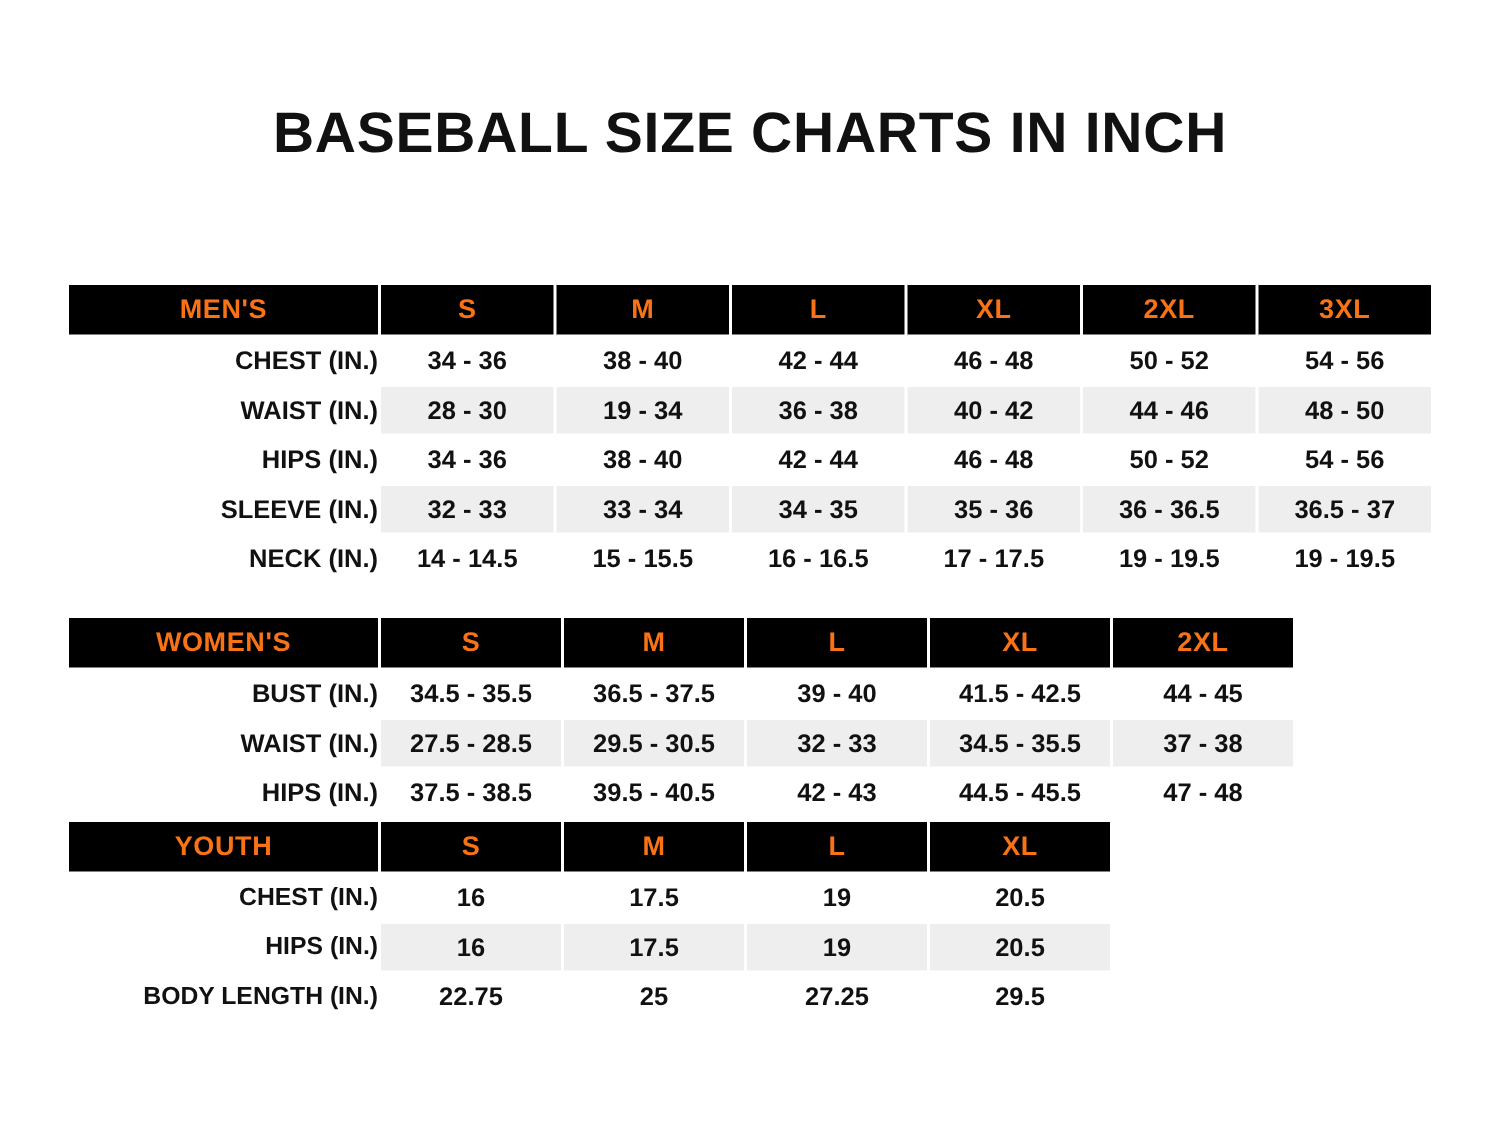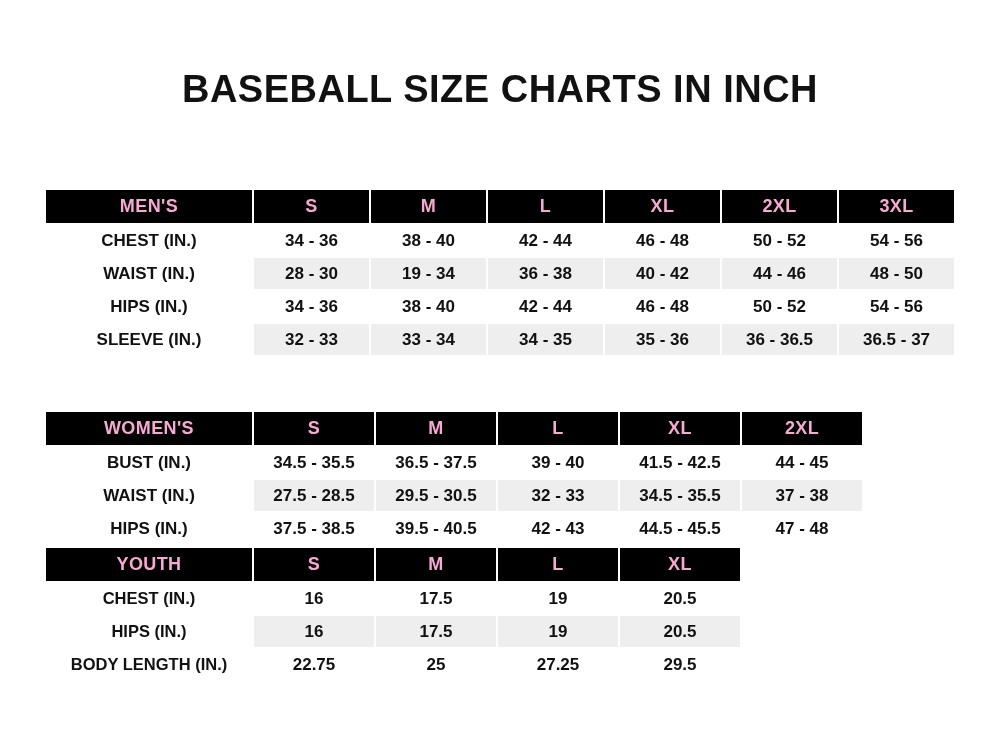--- a/index.html
+++ b/index.html
@@ -47,40 +47,40 @@
     font-weight: bold;
     color: #111111;
     padding: 0;
     height: 31px;
     background: #f0f0f0;
   }
 
   
   .chart thead th {
     background: #000000;
-    color: #f9a8d4;
+    color: #f97316;
     font-size: 18px;
     letter-spacing: 0.4px;
     height: 33px;
   }
   .chart thead th.rowlabel {
     text-align: center;
   }
 
   
   .chart tbody tr:nth-child(odd) td {
     background: #ffffff;
   }
   .chart tbody tr:nth-child(even) td {
     background: #eeeeee;
   }
 
   .chart tbody td.rowlabel {
     background: #ffffff;
-    text-align: center;
+    text-align: right;
     font-size: 17px;
   }
   .chart tbody tr:nth-child(even) td.rowlabel {
     background: #ffffff;
   }
 
   
   #mens-chart { top: 188px; }
   #mens-chart col.c0 { width: 208px; }
   #mens-chart col.cx { width: 117px; }
@@ -153,20 +153,29 @@
       </tr>
       <tr>
         <td class="rowlabel">SLEEVE (IN.)</td>
         <td>32 - 33</td>
         <td>33 - 34</td>
         <td>34 - 35</td>
         <td>35 - 36</td>
         <td>36 - 36.5</td>
         <td>36.5 - 37</td>
       </tr>
+      <tr>
+        <td class="rowlabel">NECK (IN.)</td>
+        <td>14 - 14.5</td>
+        <td>15 - 15.5</td>
+        <td>16 - 16.5</td>
+        <td>17 - 17.5</td>
+        <td>19 - 19.5</td>
+        <td>19 - 19.5</td>
+      </tr>
     </tbody>
   </table>
 
   <table class="chart" id="womens-chart">
     <colgroup>
       <col class="c0">
         <col class="cx">
         <col class="cx">
         <col class="cx">
         <col class="cx">

